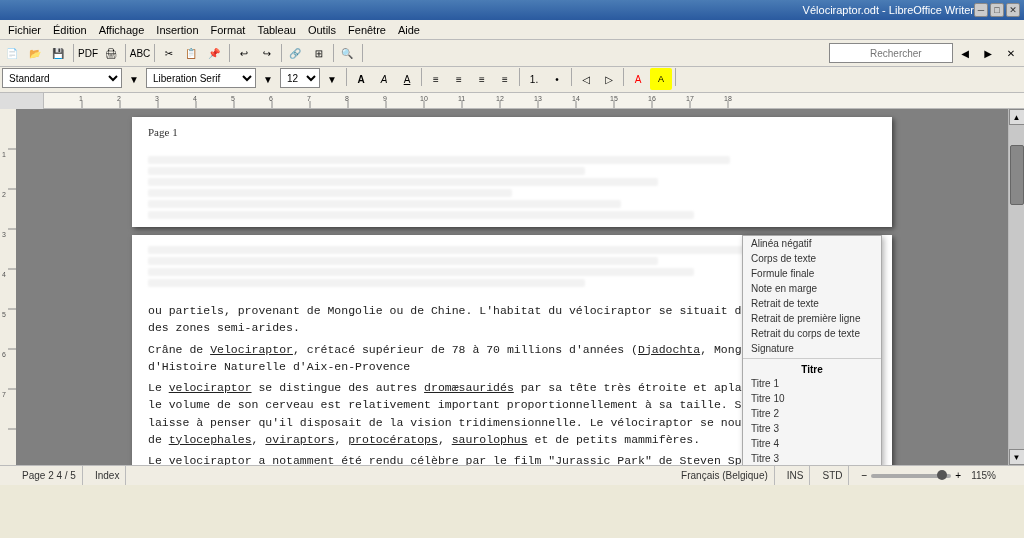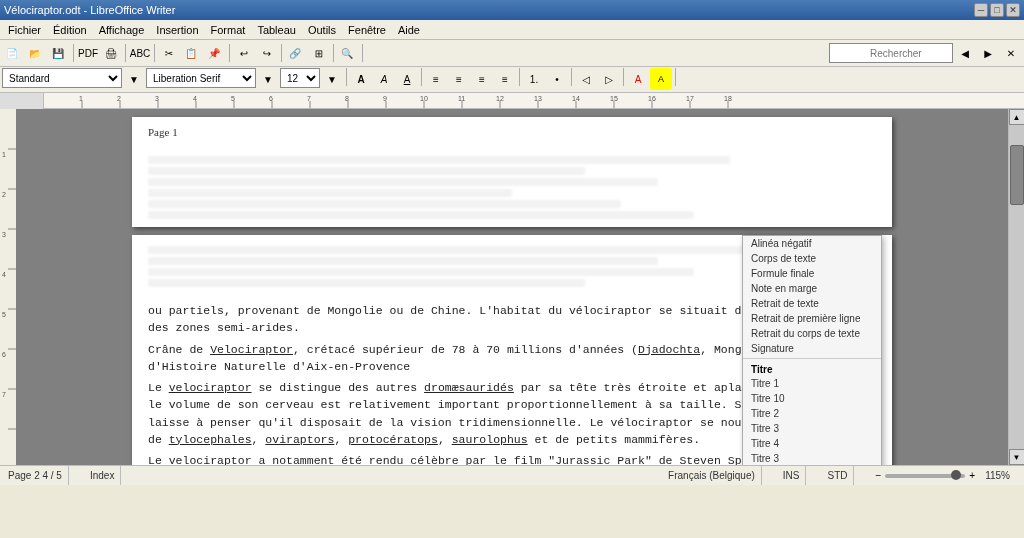--- a/index.html
+++ b/index.html
@@ -9,21 +9,21 @@
     .title-bar {
       background: linear-gradient(to bottom, #4a7cb5, #2a5a9f);
       color: white;
       height: 20px;
       display: flex;
       align-items: center;
       justify-content: space-between;
       padding: 0 4px;
       font-size: 11px;
     }
-    .title-bar-title { flex: 1; text-align: left; font-size: 11px; }
+    .title-bar-title { flex: 1; text-align: right; font-size: 11px; }
     .title-bar-controls { display: flex; gap: 2px; }
     .title-btn { width: 14px; height: 14px; border: 1px solid #888; border-radius: 2px; font-size: 9px; display: flex; align-items: center; justify-content: center; cursor: pointer; background: #ccc; color: #333; }
 
     
     .menu-bar {
       background: #f0ede3;
       height: 20px;
       display: flex;
       align-items: center;
       border-bottom: 1px solid #bbb;
@@ -151,31 +151,31 @@
       top: 0px;
       background: #f5f5f5;
       border: 1px solid #aaa;
       box-shadow: 2px 2px 6px rgba(0,0,0,0.3);
       min-width: 140px;
       z-index: 100;
       font-size: 10px;
     }
     .dropdown-sep { height: 1px; background: #ccc; margin: 2px 0; }
     .dropdown-item { padding: 2px 8px; cursor: pointer; color: #333; }
-    .dropdown-item.bold-heading { font-weight: bold; color: #000; padding: 3px 8px 1px; }
+    .dropdown-item.bold-heading { font-weight: bold; color: #000; padding: 3px 8px 1px; text-align: center; }
 
     
     .status-bar {
       height: 20px;
       background: #f0ede3;
       border-top: 1px solid #bbb;
       display: flex;
       align-items: center;
-      padding: 0 2px;
-      gap: 15px;
+      padding: 0 16px;
+      gap: 6px;
     }
     .status-item { padding: 0 6px; font-size: 10px; color: #333; border-right: 1px solid #bbb; height: 100%; display: flex; align-items: center; }
     .status-item:last-child { border-right: none; }
     .status-spacer { flex: 1; }
     .zoom-area { display: flex; align-items: center; gap: 4px; padding: 0 6px; }
     .zoom-slider { width: 80px; height: 4px; background: #aaa; border-radius: 2px; position: relative; cursor: pointer; }
     .zoom-thumb { position: absolute; right: 4px; top: -4px; width: 10px; height: 10px; background: #555; border-radius: 50%; }
 
     .underline { text-decoration: underline; }
     .doc-page2-text { font-family: 'Times New Roman', serif; font-size: 11.5px; line-height: 1.5; }

